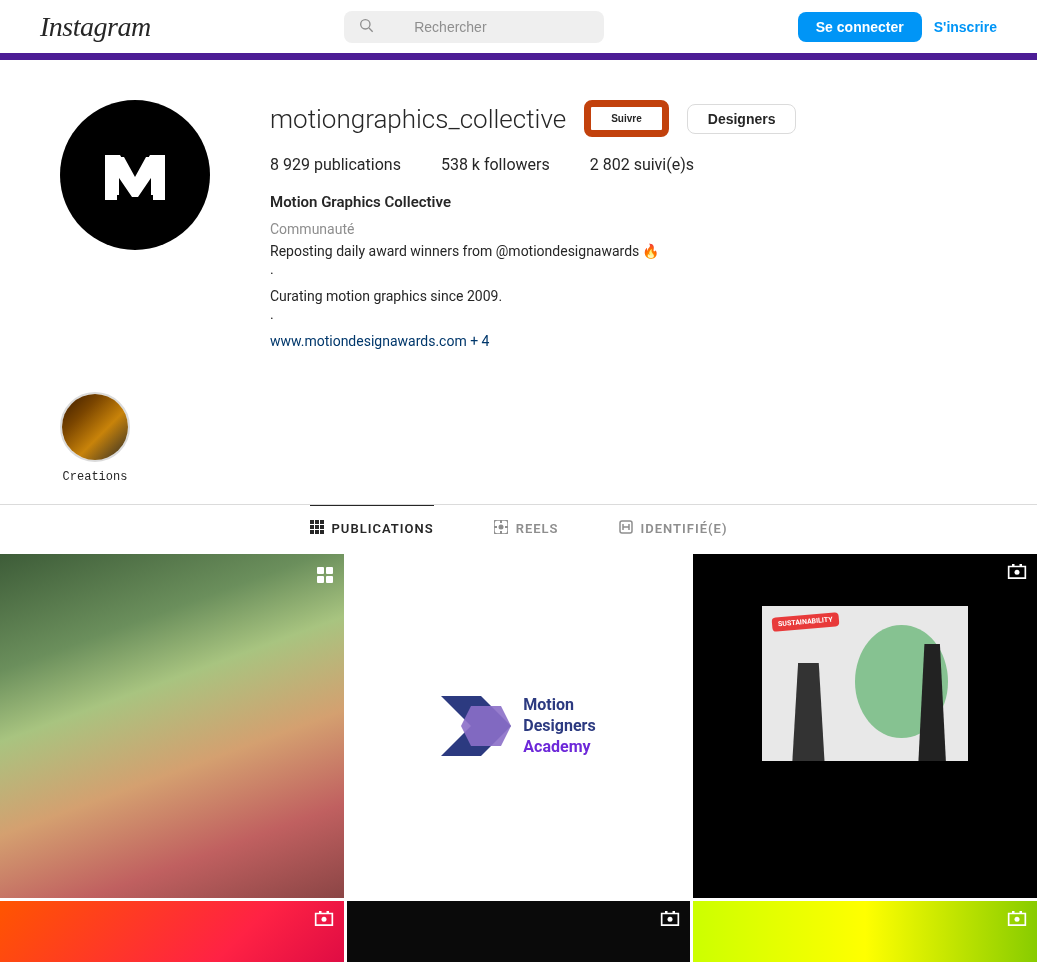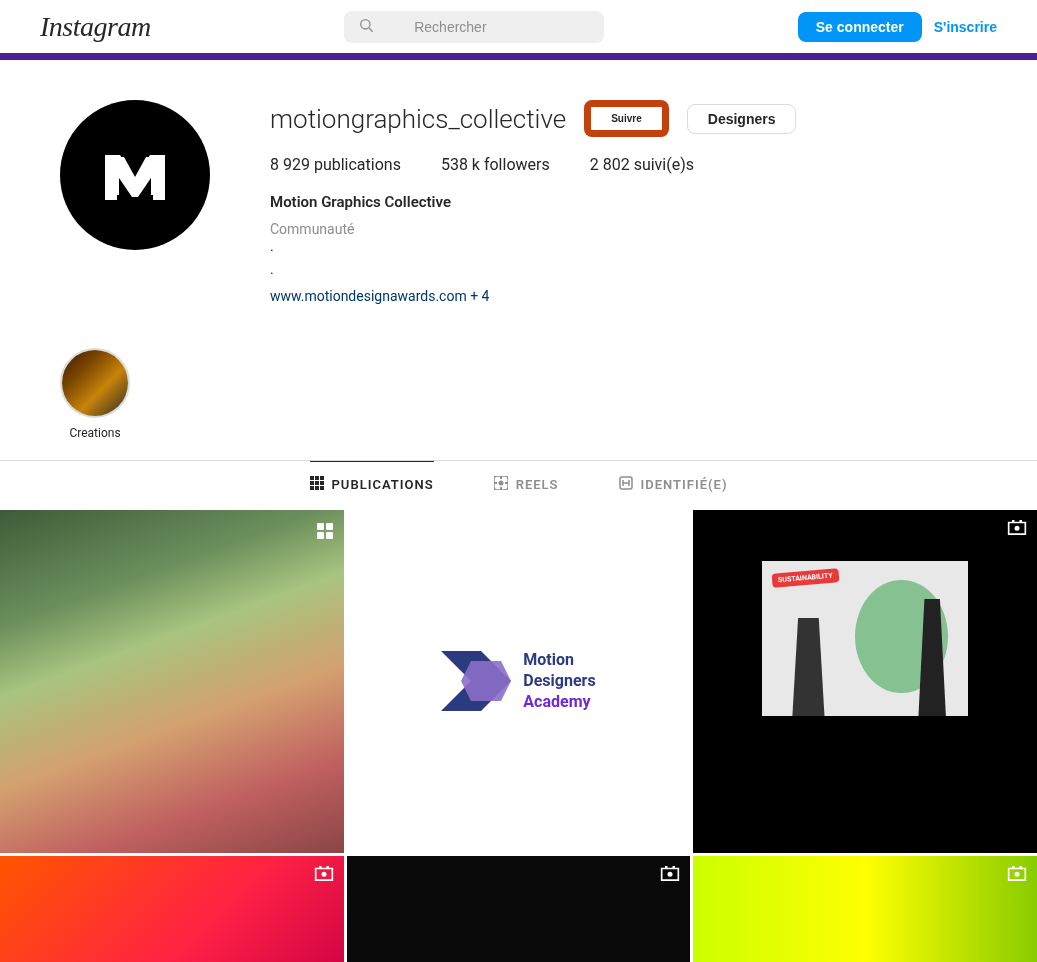--- a/index.html
+++ b/index.html
@@ -148,21 +148,21 @@
       height: 70px;
       border-radius: 50%;
       overflow: hidden;
       border: 2px solid #dbdbdb;
     }
     .highlight-circle-img {
       width: 100%;
       height: 100%;
       background: linear-gradient(135deg, #3a1a00 0%, #7a4500 30%, #c8830a 60%, #2a2a2a 100%);
     }
-    .highlight-label { font-size: 12px; color: #262626; text-align: right; }
+    .highlight-label { font-size: 12px; color: #262626; text-align: right; font-family: Liberation Mono, monospace; }
 
     
     .section-divider { border: none; border-top: 1px solid #dbdbdb; }
 
     
     .tabs-row {
       display: flex;
       justify-content: center;
       gap: 60px;
       padding: 0 60px;
@@ -252,21 +252,23 @@
 
     <div class="stats-row">
       <span class="stat">8 929 publications</span>
       <span class="stat">538 k followers</span>
       <span class="stat">2 802 suivi(e)s</span>
     </div>
 
     <div class="profile-bio">
       <div class="profile-name">Motion Graphics Collective</div>
       <div class="category">Communauté</div>
+      <div>Reposting daily award winners from @motiondesignawards 🔥</div>
       <div class="dot">·</div>
+      <div>Curating motion graphics since 2009.</div>
       <div class="dot">·</div>
       <div style="color:#00376b; cursor:pointer;">www.motiondesignawards.com + 4</div>
     </div>
   </div>
 </div>
 
 <div class="highlights-section">
   <div class="highlight-item">
     <div class="highlight-circle">
       <div class="highlight-circle-img"></div>

